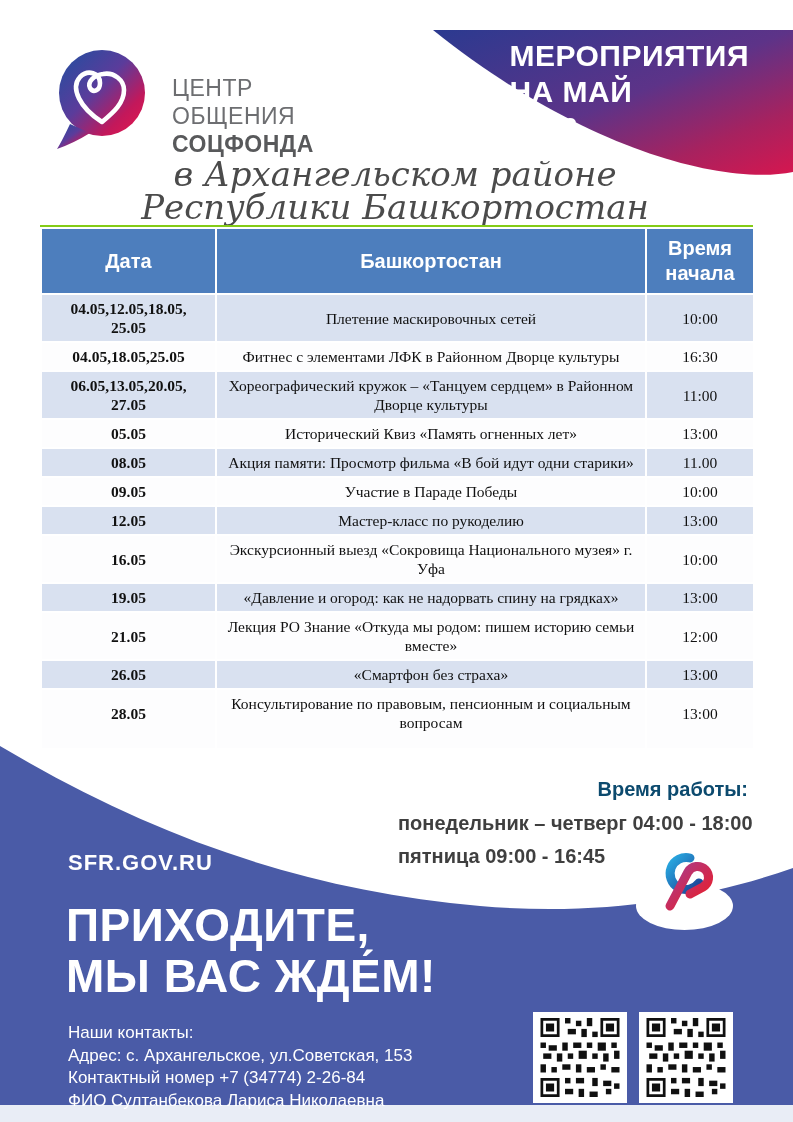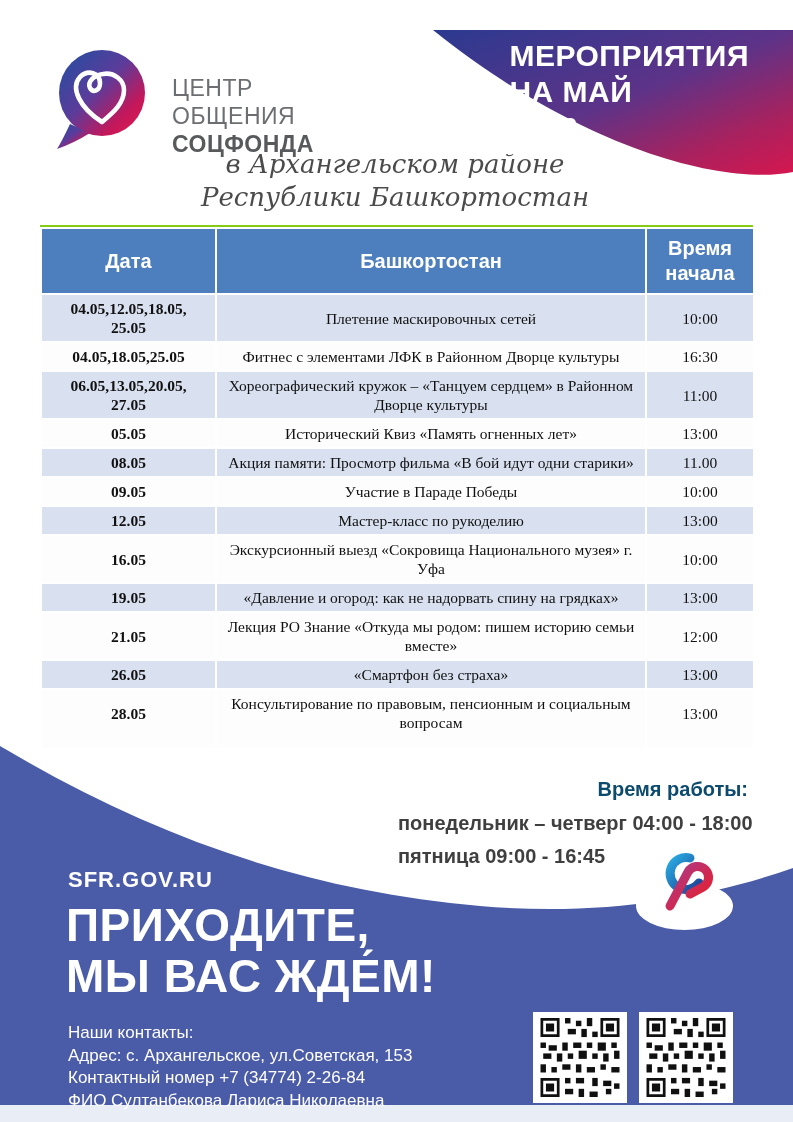--- a/index.html
+++ b/index.html
@@ -10,23 +10,23 @@
   .swoosh{position:absolute;top:0;right:0;width:370px;height:210px;}
   .banner-text{position:absolute;top:38px;right:44px;text-align:left;color:#ffffff;
                font-weight:bold;font-size:30px;line-height:36px;letter-spacing:.5px;}
 
   
   .heart-logo{position:absolute;left:52px;top:46px;width:100px;height:106px;}
   .logo-text{position:absolute;left:172px;top:74px;color:#6d6e71;font-size:23px;line-height:28px;letter-spacing:.5px;}
   .logo-text .bold{font-weight:bold;color:#58595b;}
 
   
-  .subtitle{position:absolute;left:140px;top:148px;width:510px;text-align:center;
+  .subtitle{position:absolute;left:140px;top:158px;width:510px;text-align:center;
             font-family:"DejaVu Serif",serif;font-style:italic;color:#4b4b4b;
-            font-size:26px;line-height:33px;}
+            font-size:34px;line-height:33px;}
 
   
   .events{position:absolute;left:40px;top:225px;width:713px;border-top:2px solid #84cc16;}
   table{border-collapse:collapse;width:713px;table-layout:fixed;}
   col.c-date{width:175px;} col.c-event{width:430px;} col.c-time{width:108px;}
   th{background:#4D7EBD;color:#ffffff;font-size:20px;line-height:25px;font-weight:bold;
      height:60px;vertical-align:middle;text-align:center;border:2px solid #ffffff;padding:2px 6px;}
   td{font-family:"Liberation Serif",serif;font-size:15.5px;line-height:19px;color:#111;
      text-align:center;vertical-align:middle;border:2px solid #ffffff;padding:4px 10px;}
   td.date-cell{font-weight:bold;}
@@ -35,21 +35,21 @@
   tr:last-child td{padding-bottom:16px;}
 
   
   .hours-title{position:absolute;top:778px;right:45px;font-size:20px;font-weight:bold;color:#0c4a6e;}
   .hours-line1{position:absolute;top:812px;left:398px;font-size:20px;font-weight:bold;color:#3f3f3f;}
   .hours-line2{position:absolute;top:845px;left:398px;font-size:20px;font-weight:bold;color:#3f3f3f;}
 
   
   .footer-wave{position:absolute;left:0;top:740px;width:793px;height:365px;}
   .bottom-strip{position:absolute;left:0;top:1105px;width:793px;height:17px;background:#E9EDF6;}
-  .site{position:absolute;left:68px;top:850px;color:#ffffff;font-weight:bold;font-size:22px;letter-spacing:1px;margin-top:17px;}
+  .site{position:absolute;left:68px;top:850px;color:#ffffff;font-weight:bold;font-size:22px;letter-spacing:1px;}
   .cta{position:absolute;left:66px;top:900px;color:#ffffff;font-weight:bold;font-size:46px;line-height:51px;letter-spacing:.5px;}
   .org-badge{position:absolute;left:645px;top:933px;width:130px;color:#ffffff;font-size:11.5px;
              line-height:13.5px;font-weight:bold;white-space:pre-line;}
   .contacts{position:absolute;left:68px;top:1022px;color:#ffffff;font-size:17px;line-height:22.5px;}
   .sfr-ellipse{position:absolute;left:636px;top:882px;width:97px;height:48px;background:#ffffff;border-radius:50%;}
   .sfr-emblem{position:absolute;left:646px;top:846px;width:76px;height:72px;}
   .qr-box{position:absolute;width:94px;height:91px;background:#ffffff;}
   .qr-box svg{position:absolute;left:7px;top:6px;width:80px;height:79px;}
   .qr1{left:533px;top:1012px;} .qr2{left:639px;top:1012px;}
 </style>

